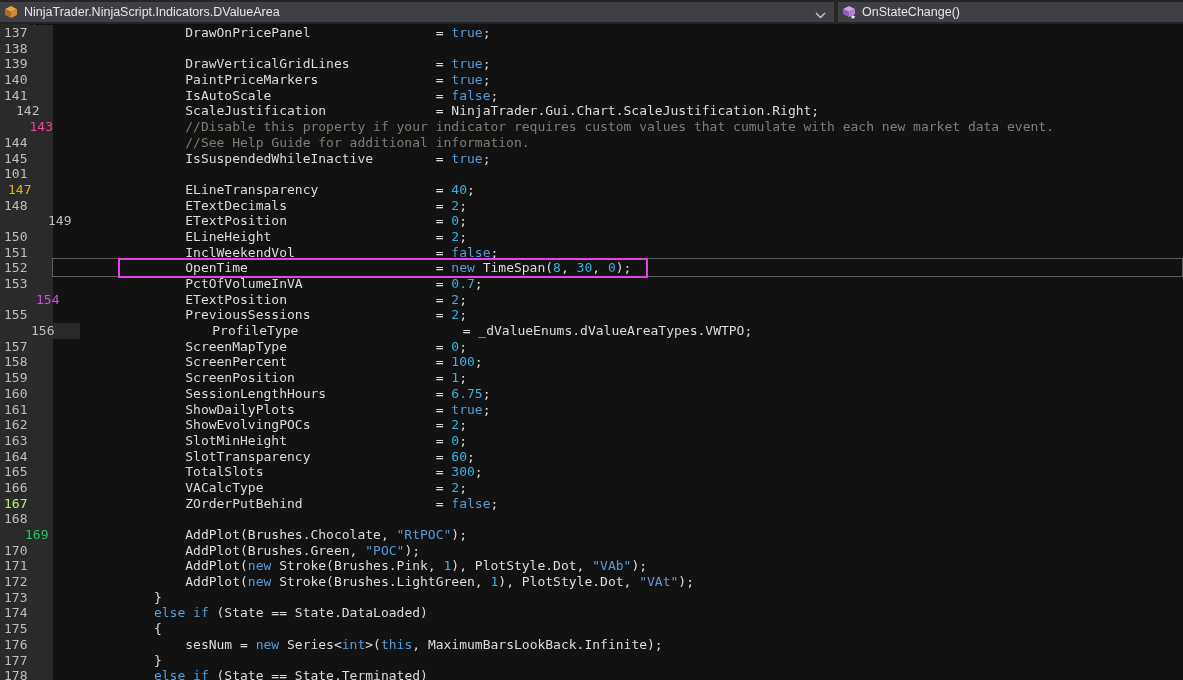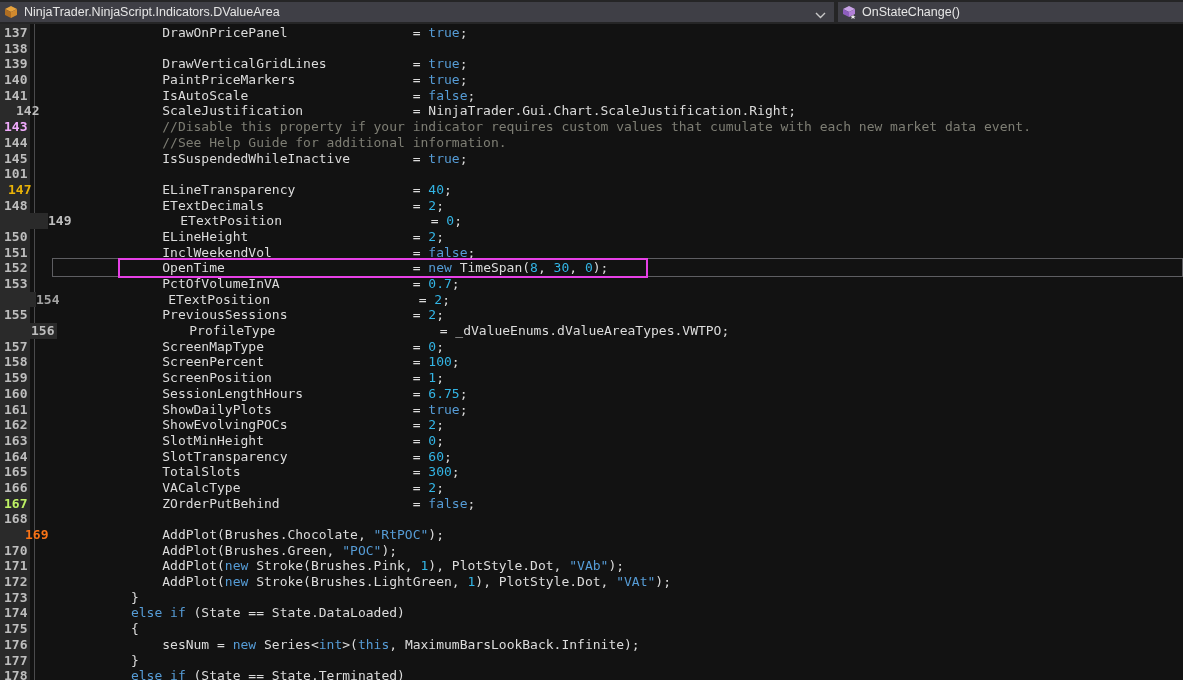--- a/index.html
+++ b/index.html
@@ -12,21 +12,21 @@
   #combo-left{left:0;width:834px;}
   #combo-right{left:838px;width:345px;}
   .combo .icon{display:inline-flex;width:16px;height:16px;margin:0 5px 0 3px;flex:none;align-items:center;justify-content:center;}
   .combo .chevron{position:absolute;right:8px;top:6px;}
   
   #editor{position:absolute;left:0;top:24px;width:1183px;height:656px;background:#121212;overflow:hidden;}
   #gutter-bg{position:absolute;left:0;top:0;bottom:0;width:30px;background:#2A2A2A;}
   #gutter-sep{position:absolute;left:34px;top:0;bottom:0;width:1px;background:#4A4A4C;}
   #code-lines{position:absolute;left:0;top:1px;right:0;}
   .row{position:relative;height:15.7px;line-height:15.7px;font-size:13px;white-space:pre;display:flex;}
-  .ln{flex:none;width:30px;box-sizing:border-box;padding-left:4px;background:#2A2A2A;color:#BEBEBE;font-weight:bold;}
+  .ln{flex:none;width:53px;box-sizing:border-box;padding-left:4px;background:#2A2A2A;color:#BEBEBE;}
   .code{flex:none;margin-left:7px;color:var(--fg,#DCDCDC);}
   .tk-id{color:var(--fg,#DCDCDC);}
   .tk-kw{color:var(--kw,#569CD6);}
   .tk-num{color:var(--num,#33B5E5);}
   .tk-str{color:var(--str,#569CD6);}
   .tk-com{color:var(--com,#7E7E74);}
   .curline-frame{position:absolute;left:52px;right:0;top:-2px;bottom:-1px;
                  border:1px solid #5E5E62;pointer-events:none;z-index:2;}
   .anno-box{position:absolute;left:118px;width:526px;top:-2px;height:16px;
             border:2px solid var(--anno,#E640E6);pointer-events:none;z-index:3;}
@@ -71,47 +71,47 @@
   <div id="editor">
     <div id="gutter-bg"></div>
     <div id="gutter-sep"></div>
     <div id="code-lines">
         <div class="row"><span class="ln" style="color: rgb(190, 190, 190);">137</span><span class="code"><span class="tk-id">                DrawOnPricePanel                = </span><span class="tk-kw">true</span><span class="tk-id">;</span></span></div>
         <div class="row"><span class="ln" style="color: rgb(190, 190, 190);">138</span></div>
         <div class="row"><span class="ln" style="color: rgb(190, 190, 190);">139</span><span class="code"><span class="tk-id">                DrawVerticalGridLines           = </span><span class="tk-kw">true</span><span class="tk-id">;</span></span></div>
         <div class="row"><span class="ln" style="color: rgb(190, 190, 190);">140</span><span class="code"><span class="tk-id">                PaintPriceMarkers               = </span><span class="tk-kw">true</span><span class="tk-id">;</span></span></div>
         <div class="row"><span class="ln" style="color: rgb(190, 190, 190);">141</span><span class="code"><span class="tk-id">                IsAutoScale                     = </span><span class="tk-kw">false</span><span class="tk-id">;</span></span></div>
         <div class="row"><span class="ln" style="color: rgb(190, 190, 190); padding-left: 16px;">142</span><span class="code"><span class="tk-id">                ScaleJustification              = NinjaTrader.Gui.Chart.ScaleJustification.Right;</span></span></div>
-        <div class="row"><span class="ln" style="color: #f0abfc;">143</span><span class="code"><span class="tk-com">                //Disable this property if your indicator requires custom values that cumulate with each new market data event.</span></span></div>
+        <div class="row"><span class="ln" style="color: #ec4899; text-align: right;">143</span><span class="code"><span class="tk-com">                //Disable this property if your indicator requires custom values that cumulate with each new market data event.</span></span></div>
         <div class="row"><span class="ln" style="color: rgb(190, 190, 190);">144</span><span class="code"><span class="tk-com">                //See Help Guide for additional information.</span></span></div>
         <div class="row"><span class="ln" style="color: rgb(190, 190, 190);">145</span><span class="code"><span class="tk-id">                IsSuspendedWhileInactive        = </span><span class="tk-kw">true</span><span class="tk-id">;</span></span></div>
         <div class="row"><span class="ln" style="color: rgb(190, 190, 190);">101</span><span class="code"></span></div>
         <div class="row"><span class="ln" style="color: #eab308; padding-left: 8px;">147</span><span class="code"><span class="tk-id">                ELineTransparency               = </span><span class="tk-num">40</span><span class="tk-id">;</span></span></div>
         <div class="row"><span class="ln" style="color: rgb(190, 190, 190);">148</span><span class="code"><span class="tk-id">                ETextDecimals                   = </span><span class="tk-num">2</span><span class="tk-id">;</span></span></div>
         <div class="row"><span class="ln" style="color: rgb(190, 190, 190); padding-left: 48px;">149</span><span class="code"><span class="tk-id">                ETextPosition                   = </span><span class="tk-num">0</span><span class="tk-id">;</span></span></div>
         <div class="row"><span class="ln" style="color: rgb(190, 190, 190);">150</span><span class="code"><span class="tk-id">                ELineHeight                     = </span><span class="tk-num">2</span><span class="tk-id">;</span></span></div>
         <div class="row"><span class="ln" style="color: rgb(190, 190, 190);">151</span><span class="code"><span class="tk-id">                InclWeekendVol                  = </span><span class="tk-kw">false</span><span class="tk-id">;</span></span></div>
         <div class="row"><span class="ln" style="color: rgb(190, 190, 190);">152</span><span class="code"><span class="tk-id">                OpenTime                        = </span><span class="tk-kw">new</span><span class="tk-id"> TimeSpan(</span><span class="tk-num">8</span><span class="tk-id">, </span><span class="tk-num">30</span><span class="tk-id">, </span><span class="tk-num">0</span><span class="tk-id">);</span></span><div class="curline-frame"></div><div class="anno-box"></div></div>
         <div class="row"><span class="ln" style="color: rgb(190, 190, 190);">153</span><span class="code"><span class="tk-id">                PctOfVolumeInVA                 = </span><span class="tk-num">0.7</span><span class="tk-id">;</span></span></div>
-        <div class="row"><span class="ln" style="color: #a3a3a3; padding-left: 36px;">154</span><span class="code"><span class="tk-id">                ETextPosition                   = </span><span class="tk-num">2</span><span class="tk-id">;</span></span></div>
+        <div class="row"><span class="ln" style="color: #d946ef; padding-left: 36px;">154</span><span class="code"><span class="tk-id">                ETextPosition                   = </span><span class="tk-num">2</span><span class="tk-id">;</span></span></div>
         <div class="row"><span class="ln" style="color: rgb(190, 190, 190);">155</span><span class="code"><span class="tk-id">                PreviousSessions                = </span><span class="tk-num">2</span><span class="tk-id">;</span></span></div>
         <div class="row"><span class="ln" style="color: rgb(190, 190, 190); margin-left: 27px;">156</span><span class="code"><span class="tk-id">                ProfileType                     = _dValueEnums.dValueAreaTypes.VWTPO;</span></span></div>
         <div class="row"><span class="ln" style="color: rgb(190, 190, 190);">157</span><span class="code"><span class="tk-id">                ScreenMapType                   = </span><span class="tk-num">0</span><span class="tk-id">;</span></span></div>
         <div class="row"><span class="ln" style="color: rgb(190, 190, 190);">158</span><span class="code"><span class="tk-id">                ScreenPercent                   = </span><span class="tk-num">100</span><span class="tk-id">;</span></span></div>
         <div class="row"><span class="ln" style="color: rgb(190, 190, 190);">159</span><span class="code"><span class="tk-id">                ScreenPosition                  = </span><span class="tk-num">1</span><span class="tk-id">;</span></span></div>
         <div class="row"><span class="ln" style="color: rgb(190, 190, 190);">160</span><span class="code"><span class="tk-id">                SessionLengthHours              = </span><span class="tk-num">6.75</span><span class="tk-id">;</span></span></div>
         <div class="row"><span class="ln" style="color: rgb(190, 190, 190);">161</span><span class="code"><span class="tk-id">                ShowDailyPlots                  = </span><span class="tk-kw">true</span><span class="tk-id">;</span></span></div>
         <div class="row"><span class="ln" style="color: rgb(190, 190, 190);">162</span><span class="code"><span class="tk-id">                ShowEvolvingPOCs                = </span><span class="tk-num">2</span><span class="tk-id">;</span></span></div>
         <div class="row"><span class="ln" style="color: rgb(190, 190, 190);">163</span><span class="code"><span class="tk-id">                SlotMinHeight                   = </span><span class="tk-num">0</span><span class="tk-id">;</span></span></div>
         <div class="row"><span class="ln" style="color: rgb(190, 190, 190);">164</span><span class="code"><span class="tk-id">                SlotTransparency                = </span><span class="tk-num">60</span><span class="tk-id">;</span></span></div>
         <div class="row"><span class="ln" style="color: rgb(190, 190, 190);">165</span><span class="code"><span class="tk-id">                TotalSlots                      = </span><span class="tk-num">300</span><span class="tk-id">;</span></span></div>
         <div class="row"><span class="ln" style="color: rgb(190, 190, 190);">166</span><span class="code"><span class="tk-id">                VACalcType                      = </span><span class="tk-num">2</span><span class="tk-id">;</span></span></div>
         <div class="row"><span class="ln" style="color: #bef264;">167</span><span class="code"><span class="tk-id">                ZOrderPutBehind                 = </span><span class="tk-kw">false</span><span class="tk-id">;</span></span></div>
         <div class="row"><span class="ln" style="color: rgb(190, 190, 190);">168</span><span class="code"></span></div>
-        <div class="row"><span class="ln" style="color: #f97316; padding-left: 25px;">169</span><span class="code"><span class="tk-id">                AddPlot(Brushes.Chocolate, </span><span class="tk-str">"RtPOC"</span><span class="tk-id">);</span></span></div>
+        <div class="row"><span class="ln" style="color: #22c55e; padding-left: 25px;">169</span><span class="code"><span class="tk-id">                AddPlot(Brushes.Chocolate, </span><span class="tk-str">"RtPOC"</span><span class="tk-id">);</span></span></div>
         <div class="row"><span class="ln" style="color: rgb(190, 190, 190);">170</span><span class="code"><span class="tk-id">                AddPlot(Brushes.Green, </span><span class="tk-str">"POC"</span><span class="tk-id">);</span></span></div>
         <div class="row"><span class="ln" style="color: rgb(190, 190, 190);">171</span><span class="code"><span class="tk-id">                AddPlot(</span><span class="tk-kw">new</span><span class="tk-id"> Stroke(Brushes.Pink, </span><span class="tk-num">1</span><span class="tk-id">), PlotStyle.Dot, </span><span class="tk-str">"VAb"</span><span class="tk-id">);</span></span></div>
         <div class="row"><span class="ln" style="color: rgb(190, 190, 190);">172</span><span class="code"><span class="tk-id">                AddPlot(</span><span class="tk-kw">new</span><span class="tk-id"> Stroke(Brushes.LightGreen, </span><span class="tk-num">1</span><span class="tk-id">), PlotStyle.Dot, </span><span class="tk-str">"VAt"</span><span class="tk-id">);</span></span></div>
         <div class="row"><span class="ln" style="color: rgb(190, 190, 190);">173</span><span class="code"><span class="tk-id">            }</span></span></div>
         <div class="row"><span class="ln" style="color: rgb(190, 190, 190);">174</span><span class="code"><span class="tk-id">            </span><span class="tk-kw">else</span><span class="tk-id"> </span><span class="tk-kw">if</span><span class="tk-id"> (State == State.DataLoaded)</span></span></div>
         <div class="row"><span class="ln" style="color: rgb(190, 190, 190);">175</span><span class="code"><span class="tk-id">            {</span></span></div>
         <div class="row"><span class="ln" style="color: rgb(190, 190, 190);">176</span><span class="code"><span class="tk-id">                sesNum = </span><span class="tk-kw">new</span><span class="tk-id"> Series&lt;</span><span class="tk-kw">int</span><span class="tk-id">&gt;(</span><span class="tk-kw">this</span><span class="tk-id">, MaximumBarsLookBack.Infinite);</span></span></div>
         <div class="row"><span class="ln" style="color: rgb(190, 190, 190);">177</span><span class="code"><span class="tk-id">            }</span></span></div>
         <div class="row"><span class="ln" style="color: rgb(190, 190, 190);">178</span><span class="code"><span class="tk-id">            </span><span class="tk-kw">else</span><span class="tk-id"> </span><span class="tk-kw">if</span><span class="tk-id"> (State == State.Terminated)</span></span></div>
       </div>

